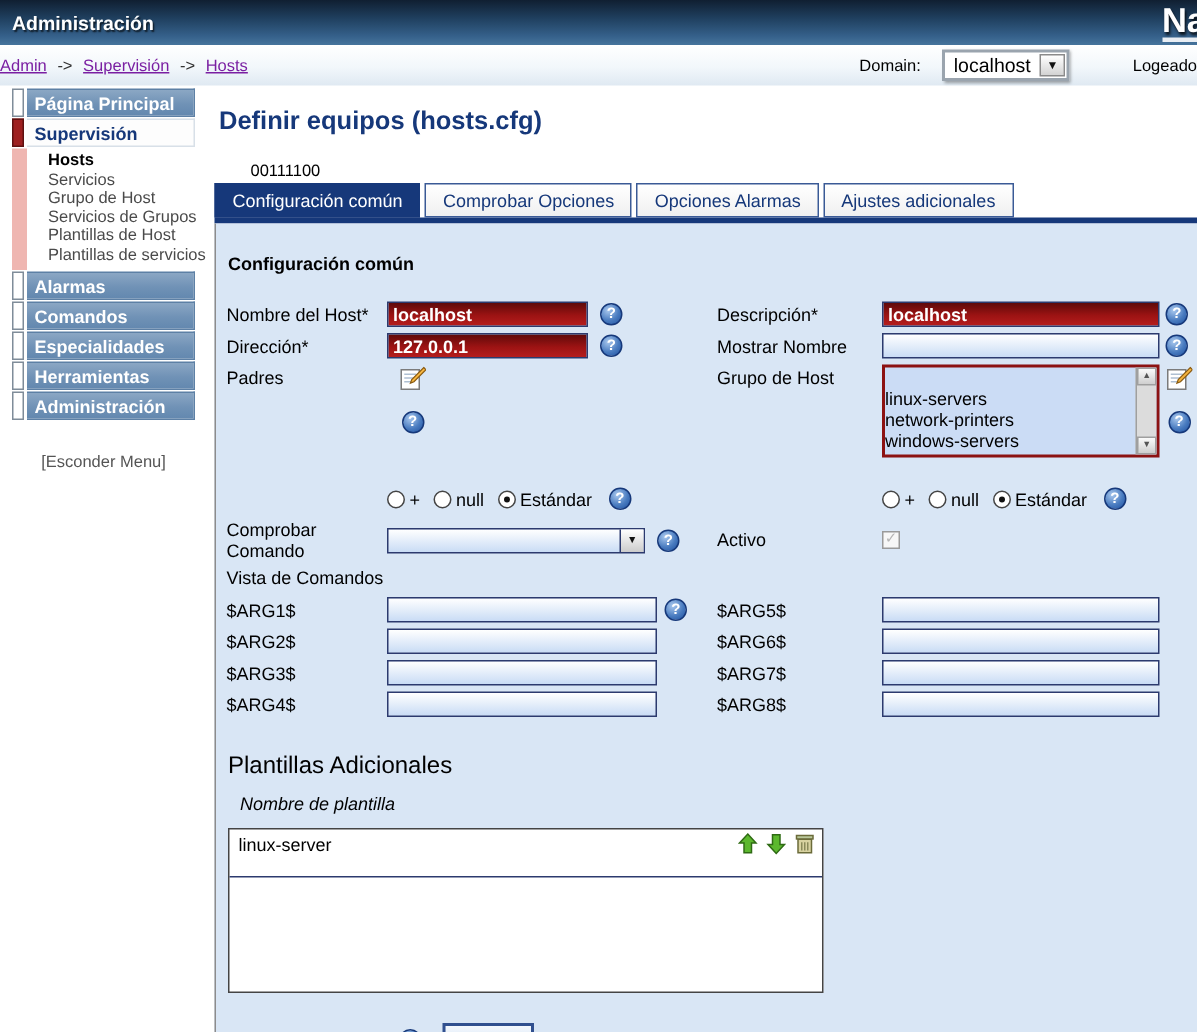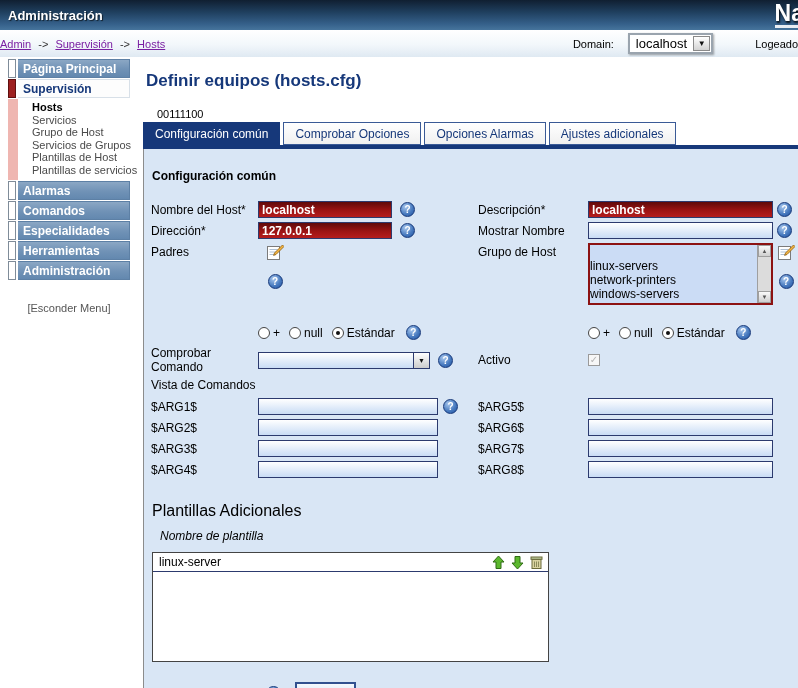--- a/index.html
+++ b/index.html
@@ -39,21 +39,21 @@
   .side-hdr.current {background:#fdfdfd; color:#16387a; border-color:#d8e0e8;}
   .submenu {display:flex; margin-bottom:1px;}
   .submenu-strip {width:10px; flex:none; background:#efb6b1;}
   .submenu-items {padding:2px 0 4px 14px; font-size:11px; color:#4a4a4a; flex:1; background:#fff;}
   .submenu-items div {line-height:12.5px; cursor:pointer; white-space:nowrap;}
   .submenu-items .current {font-weight:bold; color:#000;}
   .hide-menu {margin-top:22px; text-align:center; font-size:11px; color:#555; cursor:pointer;}
 
   .main {flex:1; min-width:0; padding-top:12px;}
   .page-title {font-size:17px; color:#16387a; font-weight:bold; margin:2px 0 0 3px;}
-  .code {font-size:11px; margin:17px 0 2px 2px;padding-left:12px;}
+  .code {font-size:11px; margin:17px 0 2px 12px;padding-left:12px;}
 
   .tabs {display:flex; gap:3px; margin-top:2px;}
   .tab {font-size:12px; color:#16387a; background:linear-gradient(#ffffff,#f0f0f0); border:1px solid #3a5a96;
         padding:4px 11px 0 11px; height:23px; cursor:pointer; white-space:nowrap;}
   .tab.active {background:#16387a; color:#fff; border-color:#16387a;}
   .tab-underline {height:4px; background:#16387a;}
 
   .content {background:#d9e6f5; border-left:1px solid #8c8c8c; height:541px; padding:0 0 0 7px; overflow:hidden;}
   .section-title {font-weight:bold; font-size:12px; padding:20px 0 18px 1px;}
 
@@ -102,21 +102,21 @@
               font-size:7px; line-height:15px; text-align:center; color:#111;}
 
   .checkbox {width:12px; height:12px; border:1px solid #9a9a9a; background:#f7f7f7; font-size:10px;
              line-height:10px; text-align:center; color:#b5b5b5;}
   .checkbox.checked::after {content:"✓";}
 
   
   .tpl-title {font-weight:normal; font-size:16px; margin:24px 0 9px 1px;}
   .tpl-col-hdr {font-style:italic; font-size:12px; margin:0 0 9px 9px;}
   .tpl-box {width:397px; background:#fff; border:1px solid #444; height:110px; margin-left:1px;}
-  .tpl-row {display:flex; align-items:flex-start; padding:2px 4px 1px 6px; border-bottom:1px solid #2c3a6e; font-size:12px;}
+  .tpl-row {display:flex; align-items:flex-end; padding:2px 4px 14px 6px; border-bottom:1px solid #2c3a6e; font-size:12px;}
   .tpl-row .nm {flex:1;}
   .ico {width:15px; height:15px; flex:none; margin-left:4px; cursor:pointer;}
 
   .tpl-add-row {display:flex; align-items:center; margin-top:20px;}
   .btn {font-size:12px; font-family:inherit; padding:2px 8px 3px; color:#000; cursor:pointer;
         background:linear-gradient(180deg,#f5f9fe 0%,#dce8f6 50%,#c6d9ee 100%); border:2px solid #31508f;}
   .insert-btn {margin-left:14px;}
 </style>
 </head>
 <body>

